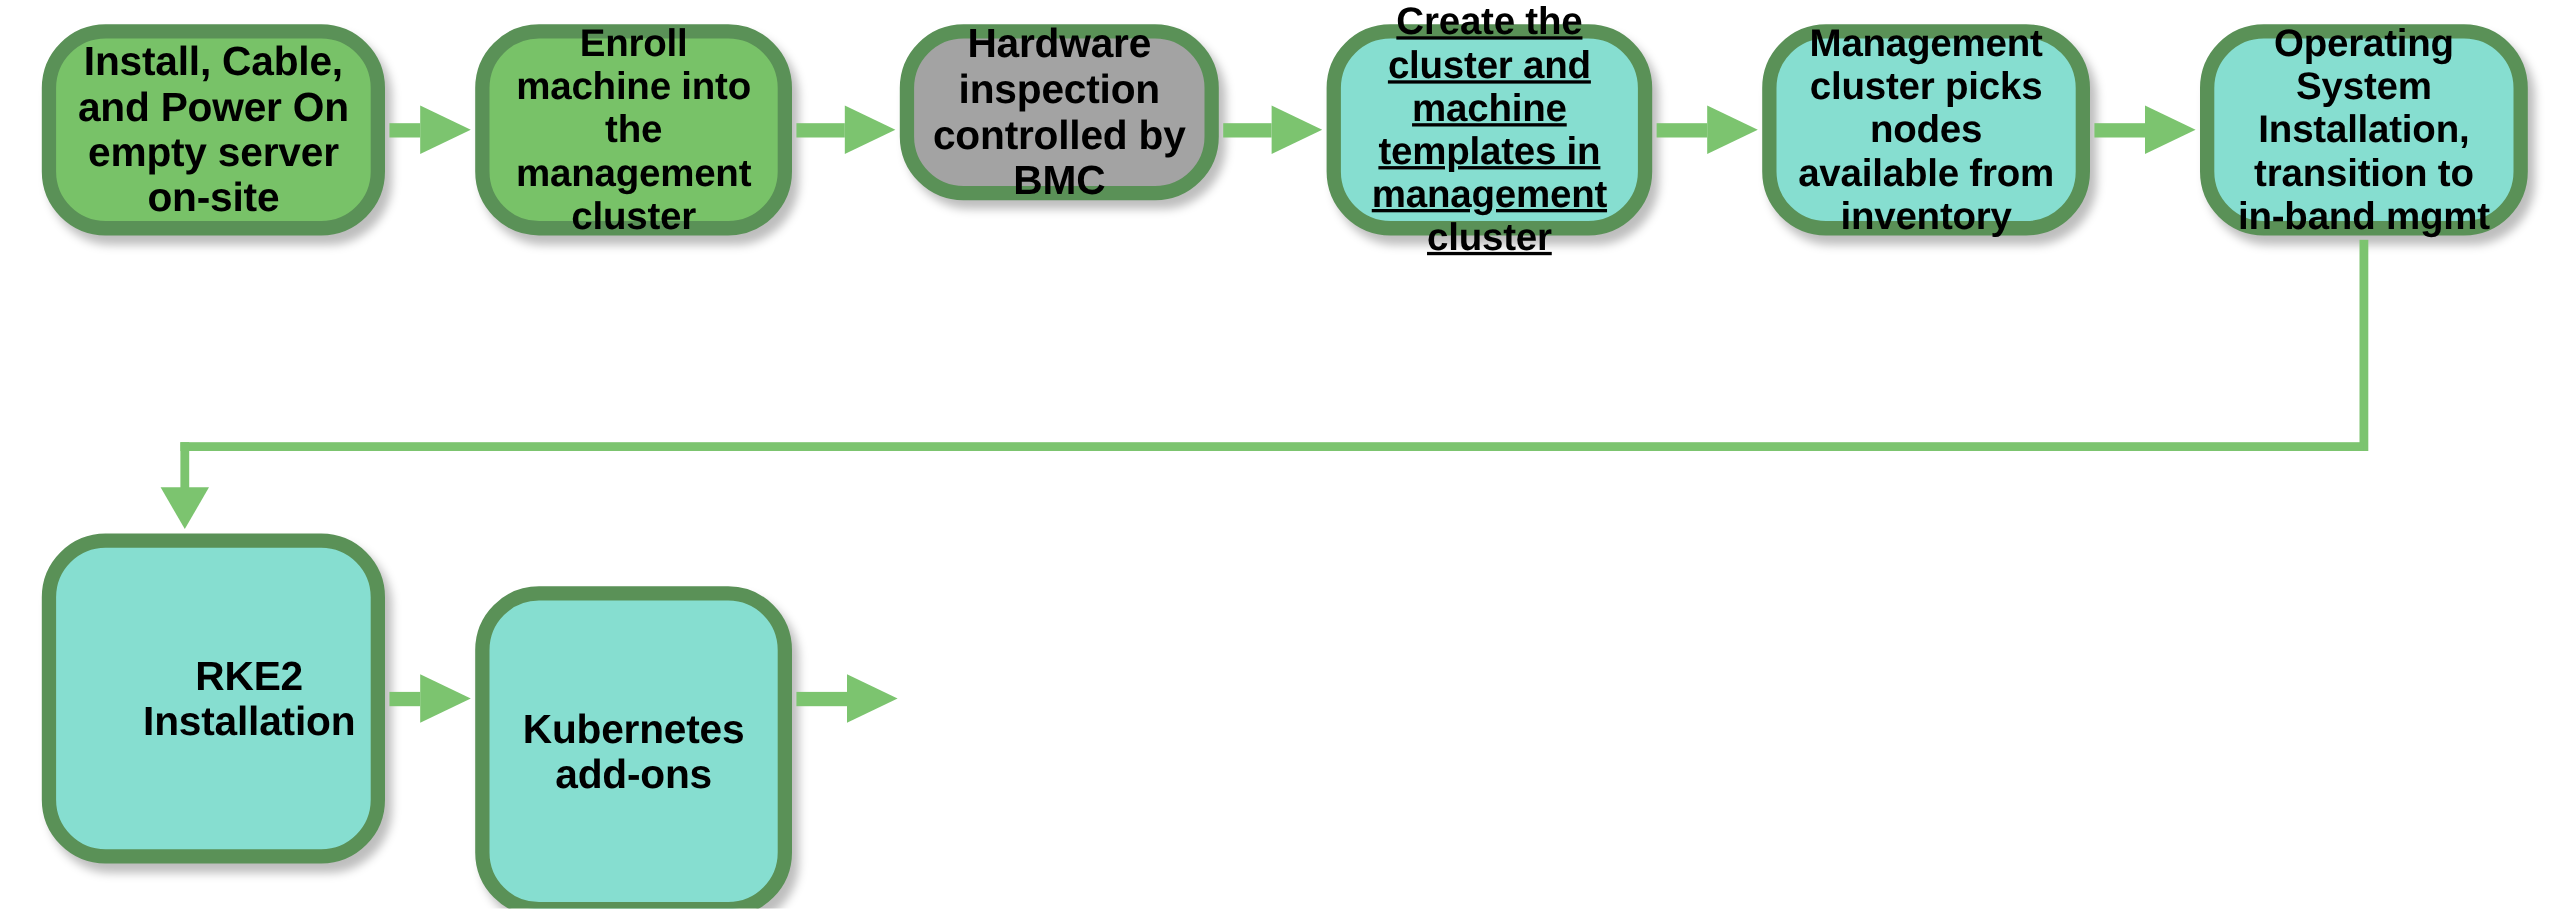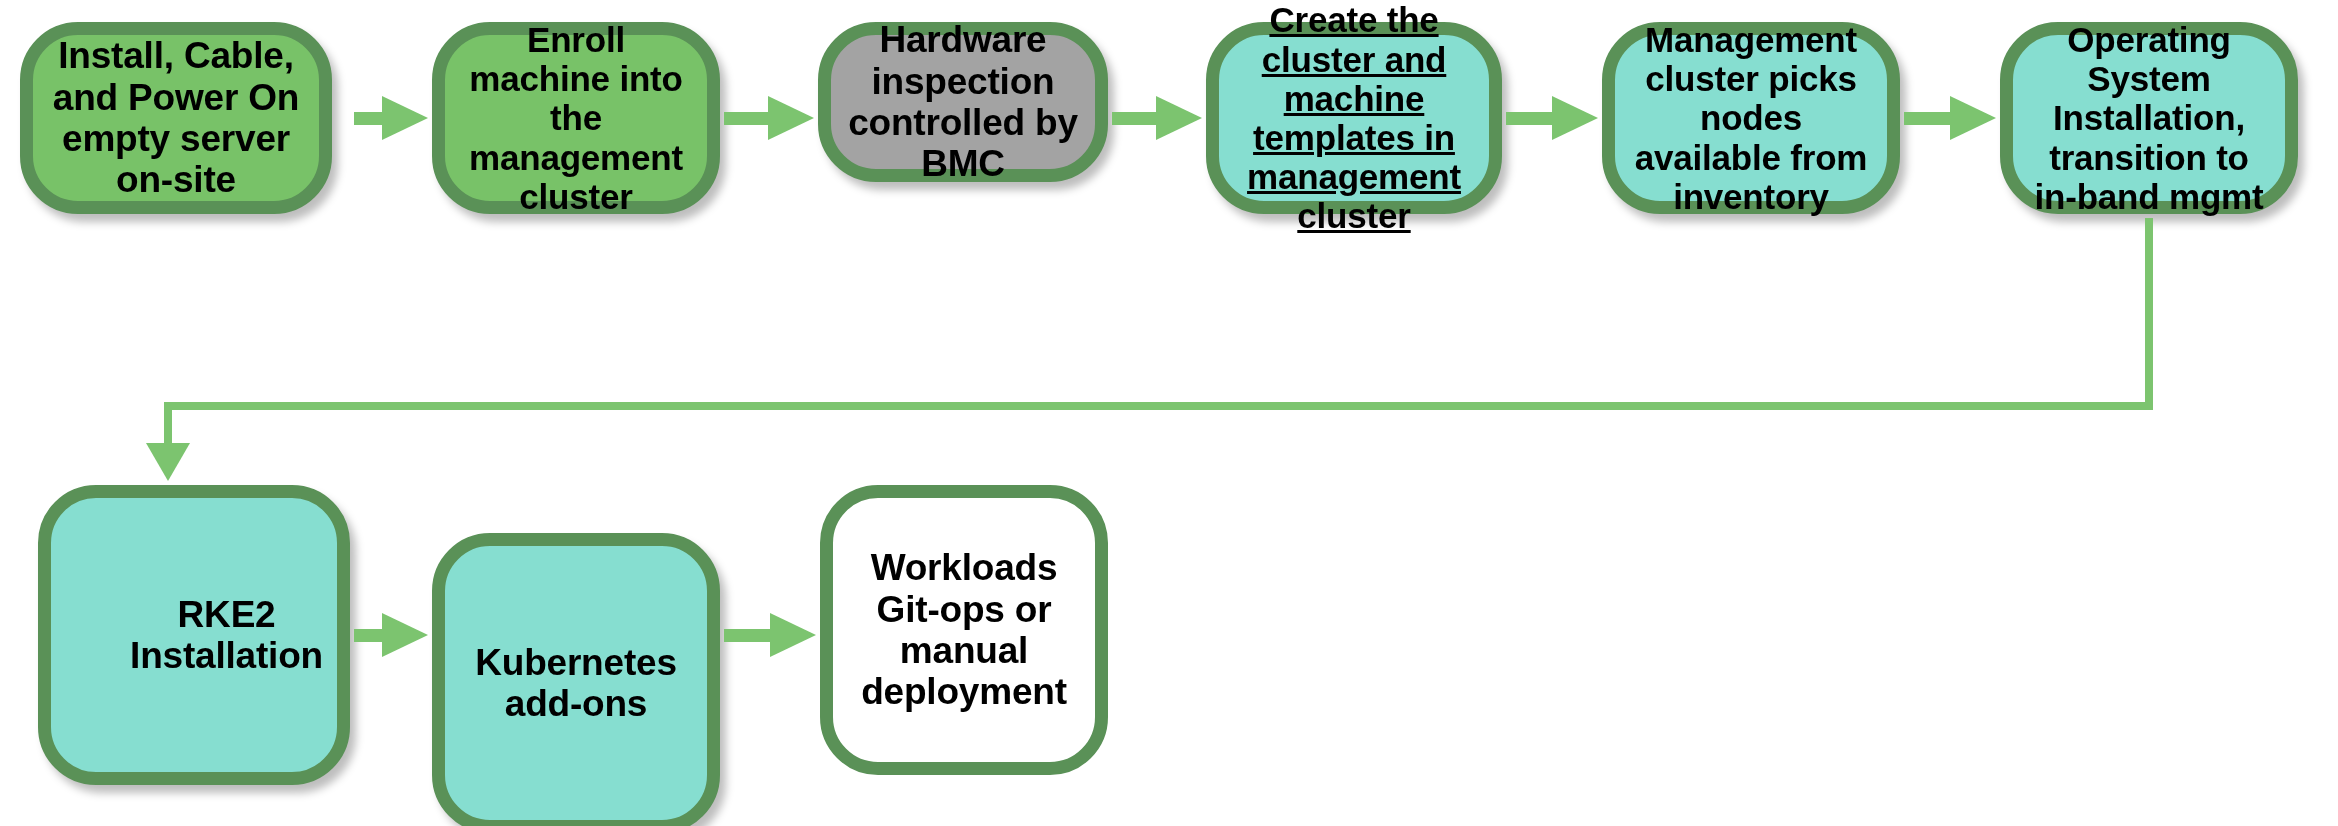--- a/index.html
+++ b/index.html
@@ -70,21 +70,21 @@
   .elbow-h {              
     position: absolute;
     height: 8px;
   }
 </style>
 </head>
 <body>
 
 <div id="diagram">
 
-  <div class="node shadowed" id="n0" style="left: 20px; top: 22px; width: 312px; height: 192px; background: rgb(120, 194, 104); border: 13px solid rgb(90, 145, 87); font-size: 37px; color: rgb(0, 0, 0);">
+  <div class="node shadowed" id="n0" style="left: 38px; top: 22px; width: 312px; height: 192px; background: rgb(120, 194, 104); border: 13px solid rgb(90, 145, 87); font-size: 37px; color: rgb(0, 0, 0);">
     <span class="node-label">Install, Cable,
 and Power On
 empty server
 on-site</span>
   </div>
   <div class="node shadowed" id="n1" style="left: 432px; top: 22px; width: 288px; height: 192px; background: rgb(120, 194, 104); border: 13px solid rgb(90, 145, 87); font-size: 35px; color: #000000;">
     <span class="node-label">Enroll
 machine into
 the
 management
@@ -120,26 +120,20 @@
   </div>
 
   <div class="node shadowed" id="n6" style="left: 38px; top: 485px; width: 312px; height: 300px; background: rgb(134, 222, 208); border: 13px solid rgb(90, 145, 87); font-size: 37px; color: rgb(0, 0, 0); justify-content: flex-end;">
     <span class="node-label">RKE2
 Installation</span>
   </div>
   <div class="node shadowed" id="n7" style="left: 432px; top: 485px; width: 288px; height: 300px; background: rgb(134, 222, 208); border: 13px solid rgb(90, 145, 87); font-size: 37px; color: rgb(0, 0, 0); margin-top: 48px;">
     <span class="node-label">Kubernetes
 add-ons</span>
   </div>
-  <div class="node" id="n8" style="left: 820px; top: 485px; width: 288px; height: 290px; background: rgb(255, 255, 255); border: 13px solid rgb(90, 145, 87); font-size: 37px; color: rgb(0, 0, 0);">
-    <span class="node-label">Workloads
-Git-ops or
-manual
-deployment</span>
-  </div>
 
   <div id="connector-layer">
       <div class="edge-h" style="left: 354px; top: 111.5px; width: 28px; background: rgb(124, 196, 111);"></div>
       <div class="arrowhead-right" style="left: 382px; top: 96px; border-left: 46px solid rgb(124, 196, 111);"></div>
       <div class="edge-h" style="left: 724px; top: 111.5px; width: 44px; background: rgb(124, 196, 111);"></div>
       <div class="arrowhead-right" style="left: 768px; top: 96px; border-left: 46px solid rgb(124, 196, 111);"></div>
       <div class="edge-h" style="left: 1112px; top: 111.5px; width: 44px; background: rgb(124, 196, 111);"></div>
       <div class="arrowhead-right" style="left: 1156px; top: 96px; border-left: 46px solid rgb(124, 196, 111);"></div>
       <div class="edge-h" style="left: 1506px; top: 111.5px; width: 46px; background: rgb(124, 196, 111);"></div>
       <div class="arrowhead-right" style="left: 1552px; top: 96px; border-left: 46px solid rgb(124, 196, 111);"></div>

